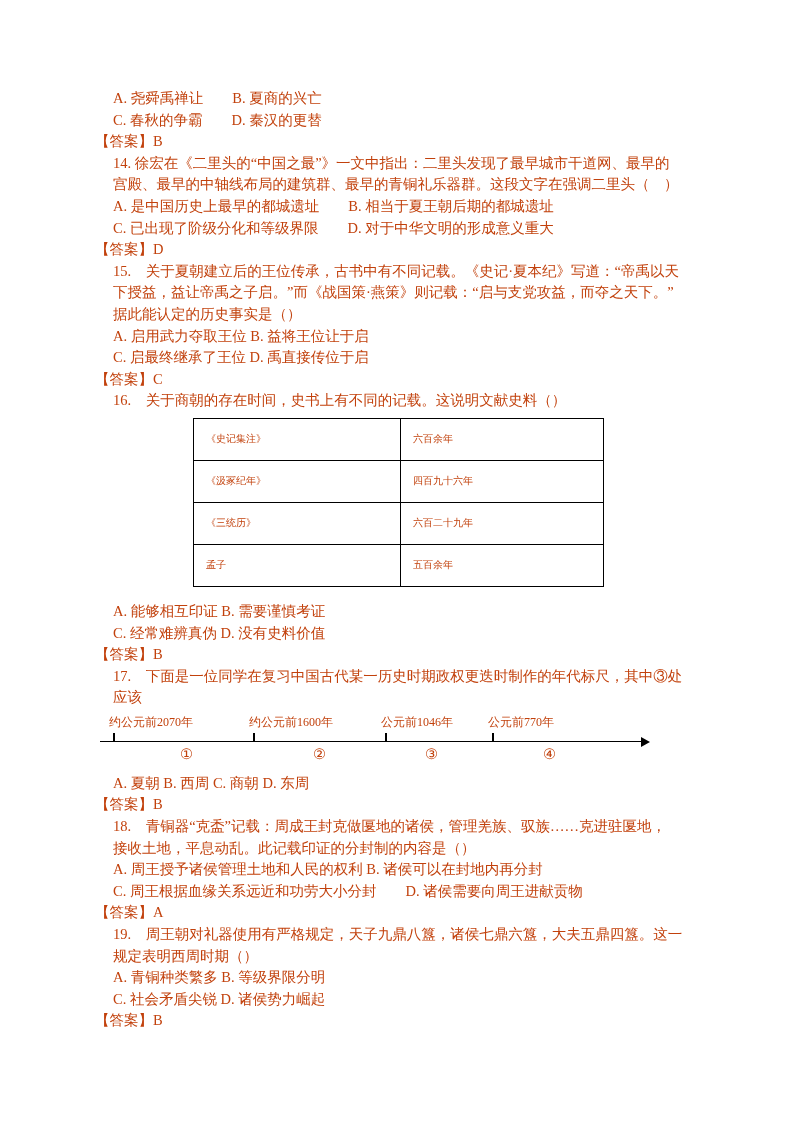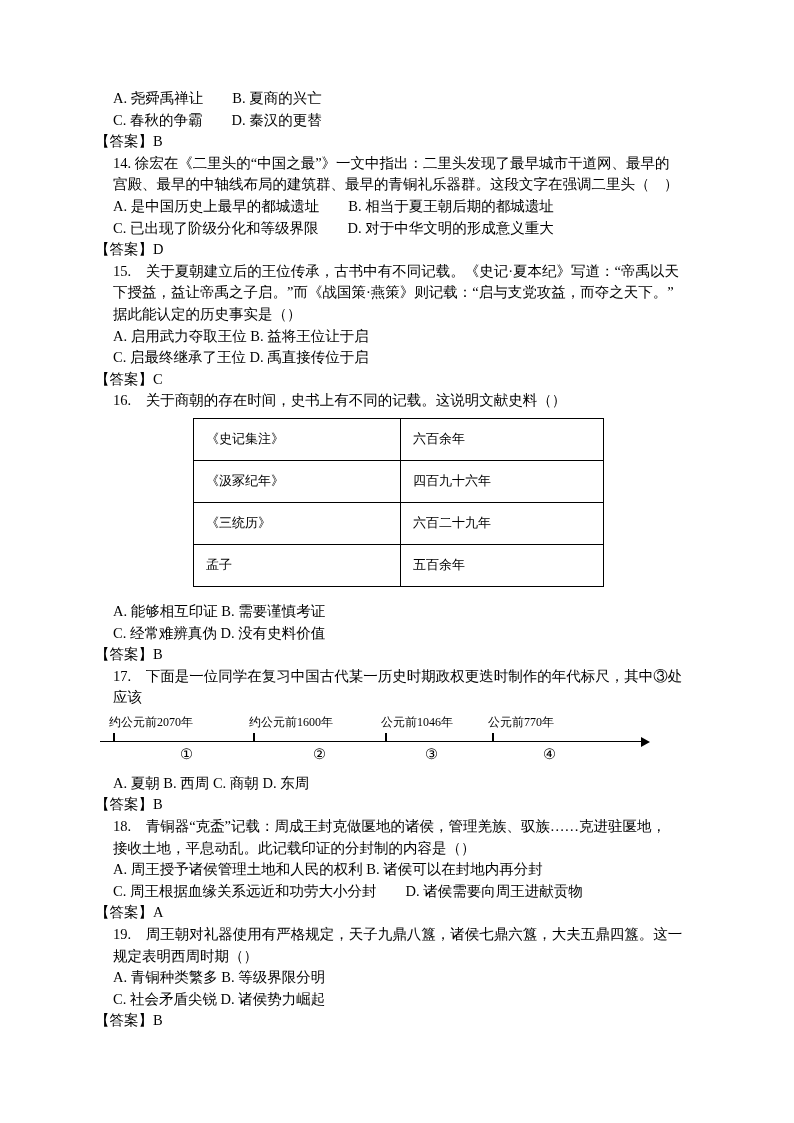--- a/index.html
+++ b/index.html
@@ -1,26 +1,26 @@
 <!DOCTYPE html>
 <html><head>
 <meta charset="utf-8">
 <style>
   * { margin: 0; padding: 0; box-sizing: border-box; }
   html, body { background: #ffffff; }
   .page {
     width: 794px; height: 1123px; background: #ffffff; position: relative;
     font-family: "Liberation Serif", "DejaVu Serif", serif;
-    color: #000000; overflow: hidden;
+    color: #c2410c; overflow: hidden;
   }
   .content { position: absolute; left: 85px; top: 88px; width: 645px; font-size: 14.5px; }
   .ln  { margin-left: 28px; height: 21.6px; line-height: 21.6px; white-space: nowrap; }
   .ans { margin-left: 10px;    height: 21.6px; line-height: 21.6px; white-space: nowrap; }
   table.src-table { border-collapse: collapse; margin: 6px 0 14px 108px; }
-  .src-table td { border: 1px solid #000; height: 42px; vertical-align: middle; padding-left: 12px; font-size: 13px; }
+  .src-table td { border: 1px solid #000; height: 42px; vertical-align: middle; padding-left: 12px; font-size: 10px; }
   .src-table td.c1 { width: 207px; }
   .src-table td.c2 { width: 203px; }
   .timeline { position: relative; height: 58px; margin: 2px 0 4px 0; }
   .tl-line  { position: absolute; left: 15px; top: 30px; width: 543px; height: 0; border-top: 1.5px solid #000; }
   .tl-arrow { position: absolute; left: 556px; top: 26px; width: 0; height: 0;
               border-left: 9px solid #000; border-top: 5px solid transparent; border-bottom: 5px solid transparent; }
   .tl-tick  { position: absolute; top: 22px; width: 1.5px; height: 9px; background: #000; }
   .tk0 { left: 28px; } .tk1 { left: 168px; } .tk2 { left: 300px; } .tk3 { left: 407px; }
   .tl-label { position: absolute; top: 3px; font-size: 12px; white-space: nowrap; font-family: Liberation Serif, serif; }
   .lb0 { left: 24px; } .lb1 { left: 164px; } .lb2 { left: 296px; text-align: center; } .lb3 { left: 403px; }

